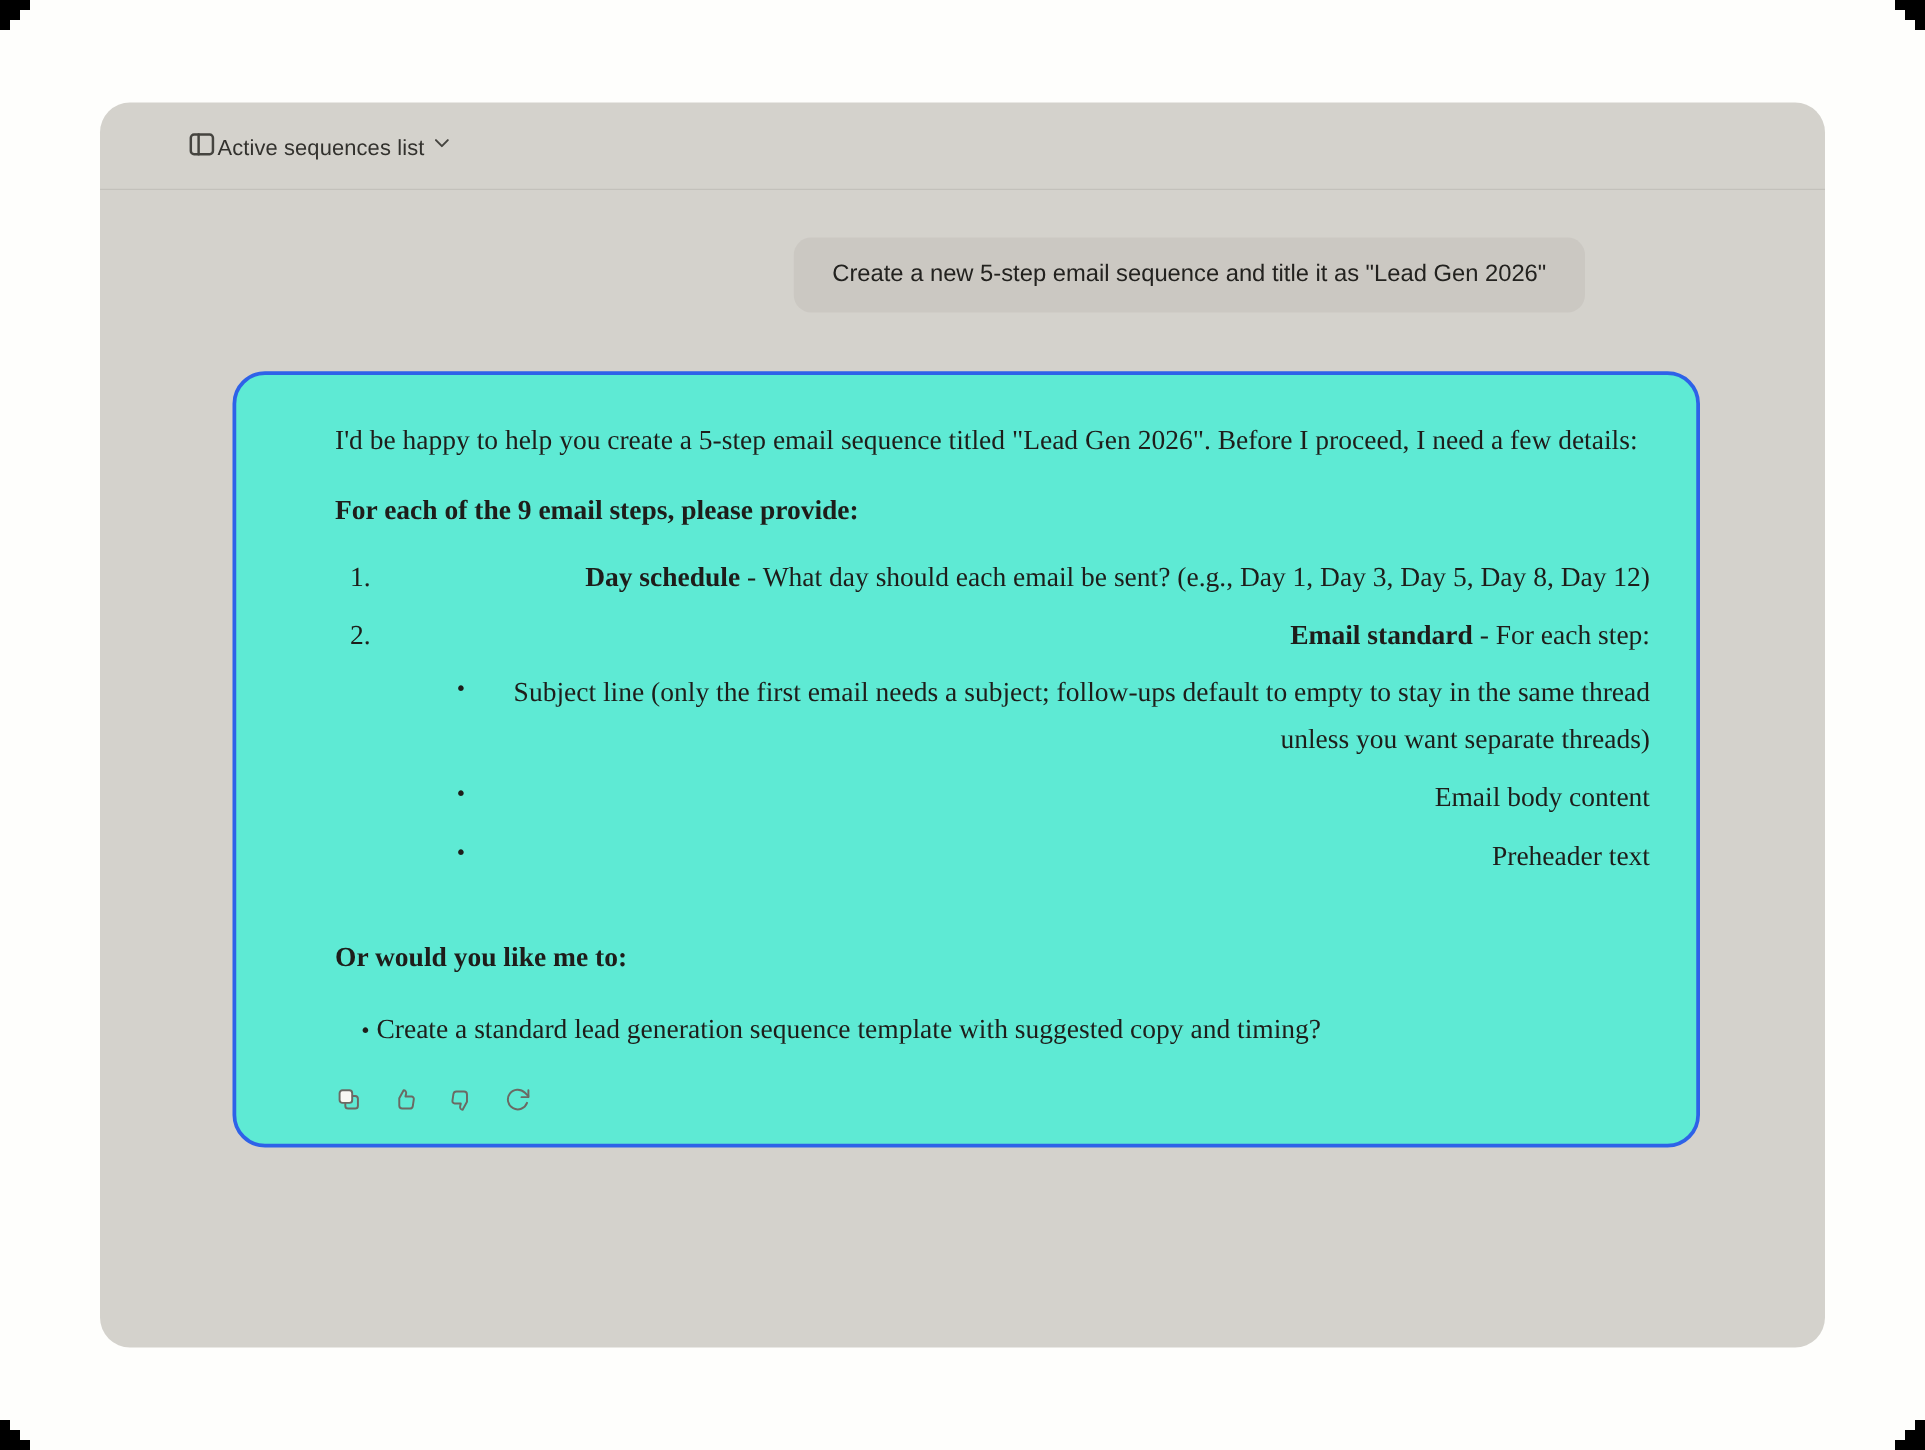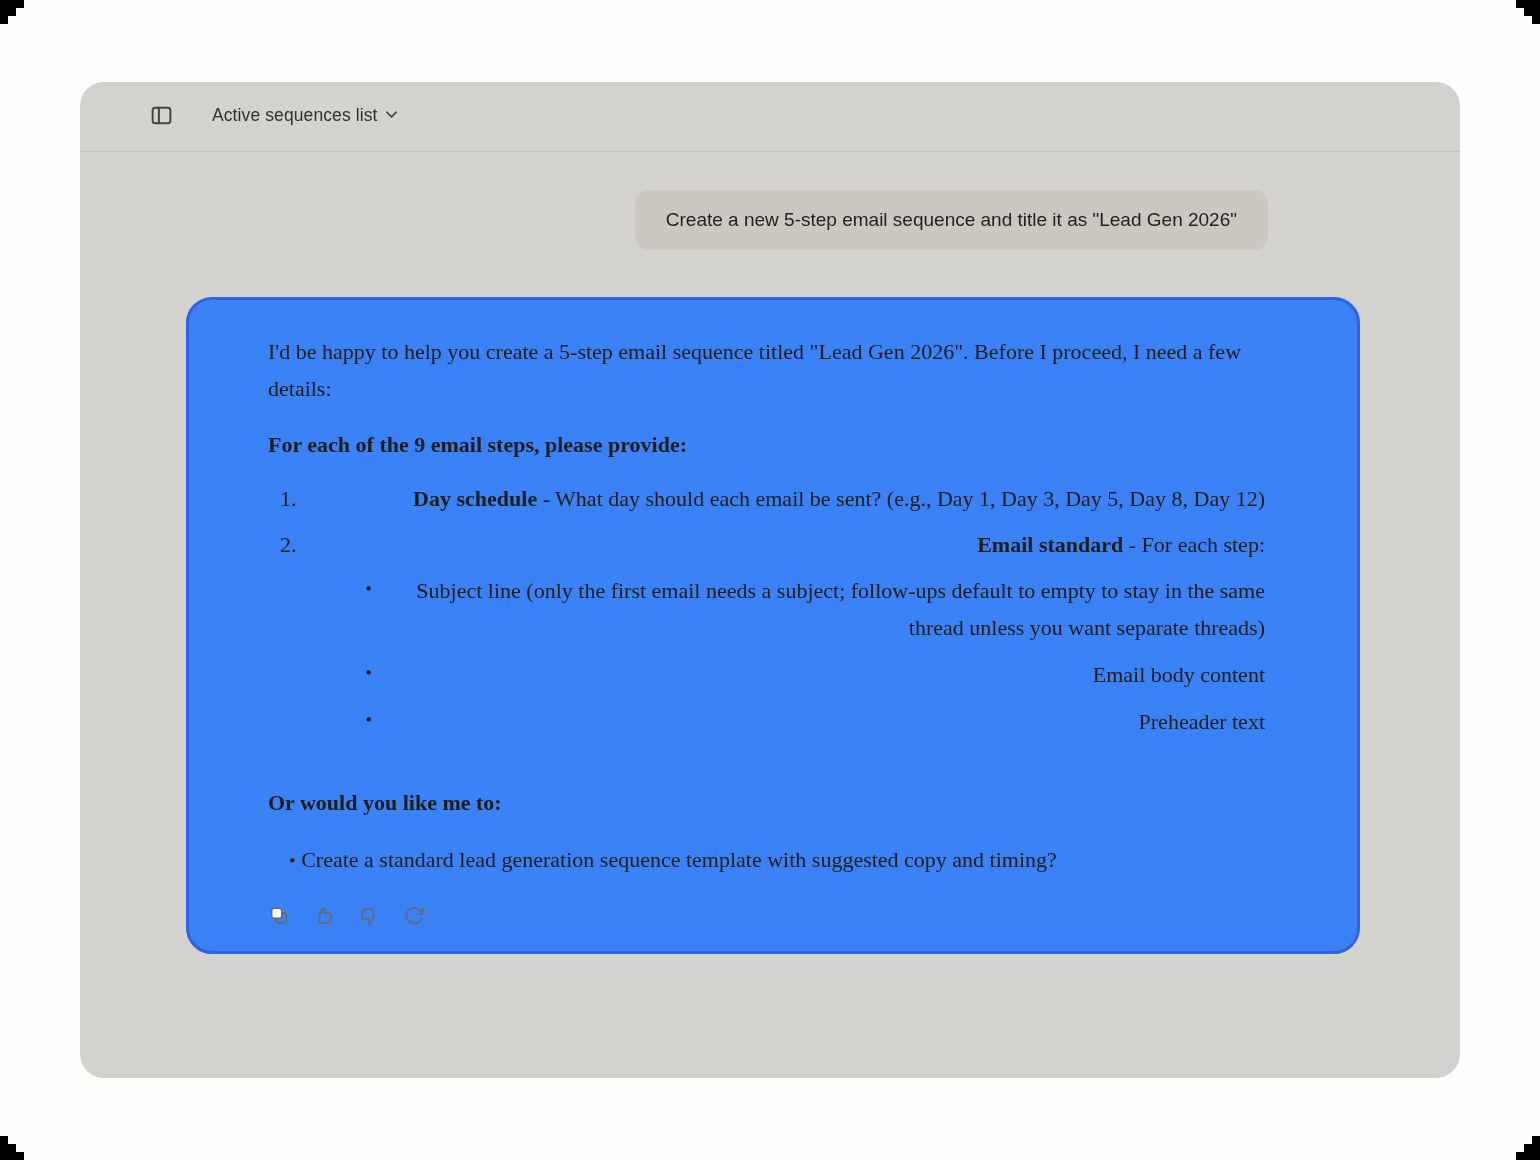--- a/index.html
+++ b/index.html
@@ -36,22 +36,21 @@
     display: flex; align-items: center;
     padding-left: 68px;
     border-bottom: 1px solid #c3c1bb;
   }
   .sidebar-toggle {
     background: none; border: none; padding: 0; margin: 0;
     width: 26px; height: 26px; cursor: pointer;
     display: flex; align-items: center; justify-content: center;
   }
   .title-group {
-    display: flex; align-items: flex-start; gap: 4px;
-    margin-left: 38px;
+    display: flex; align-items: flex-end; gap: 4px;
     cursor: pointer;
   }
   .title-group .title-text {
     font-size: 17.5px; font-weight: 500; color: #32312d; letter-spacing: .1px;
   }
 
   
   .user-bubble {
     position: absolute;
     top: 108px; right: 192px;
@@ -62,24 +61,24 @@
     padding: 0 31px;
     font-size: 19px; color: #23221f;
     white-space: nowrap;
   }
 
   
   .assistant-card {
     position: absolute;
     left: 106px; top: 215px;
     width: 1174px;
-    background: #3b82f6;
+    background: #5eead4;
     border: 3px solid #2e62e8;
     border-radius: 26px;
-    padding: 34px 92px 24px 79px;
+    padding: 34px 37px 24px 79px;
     font-family: "Liberation Serif", "DejaVu Serif", serif;
     font-size: 22px; line-height: 1.68;
     color: #1e1d1a;
   }
   .assistant-card p { margin: 0 0 19px; }
   .assistant-card p.bold { font-weight: 700; margin: 0 0 17px; }
   .assistant-card p.heading2 { font-weight: 700; margin: 34px 0 20px; }
   .assistant-card p.closing { margin: 30px 0 0; }
 
   .olist { margin: 0 0 2px; }

